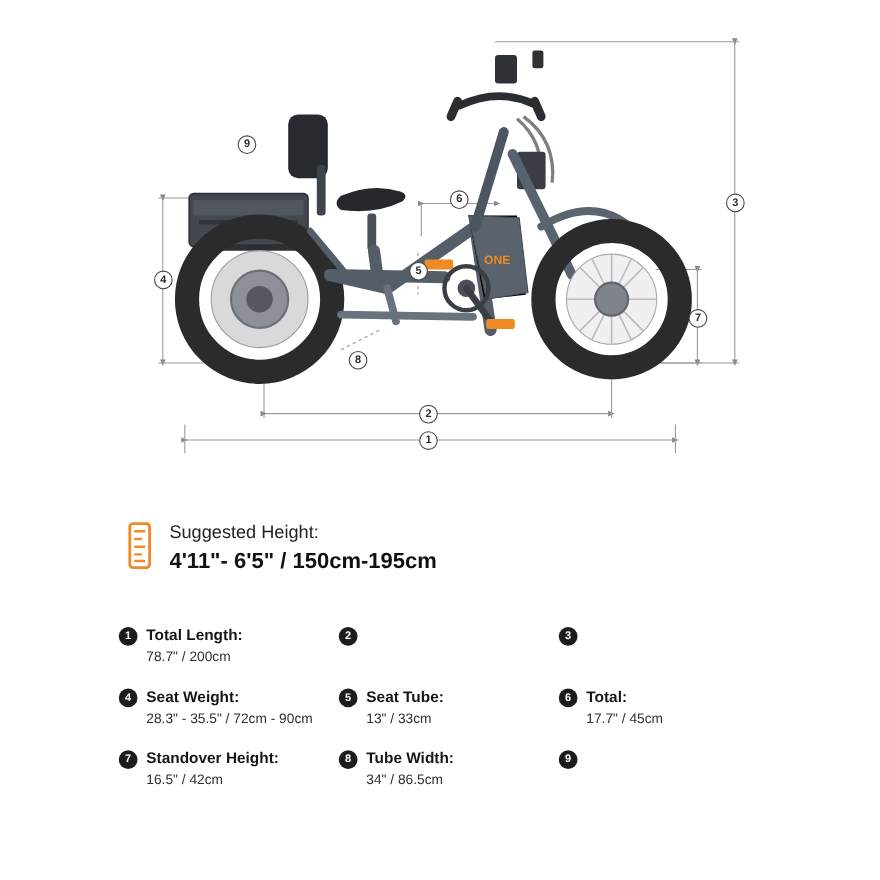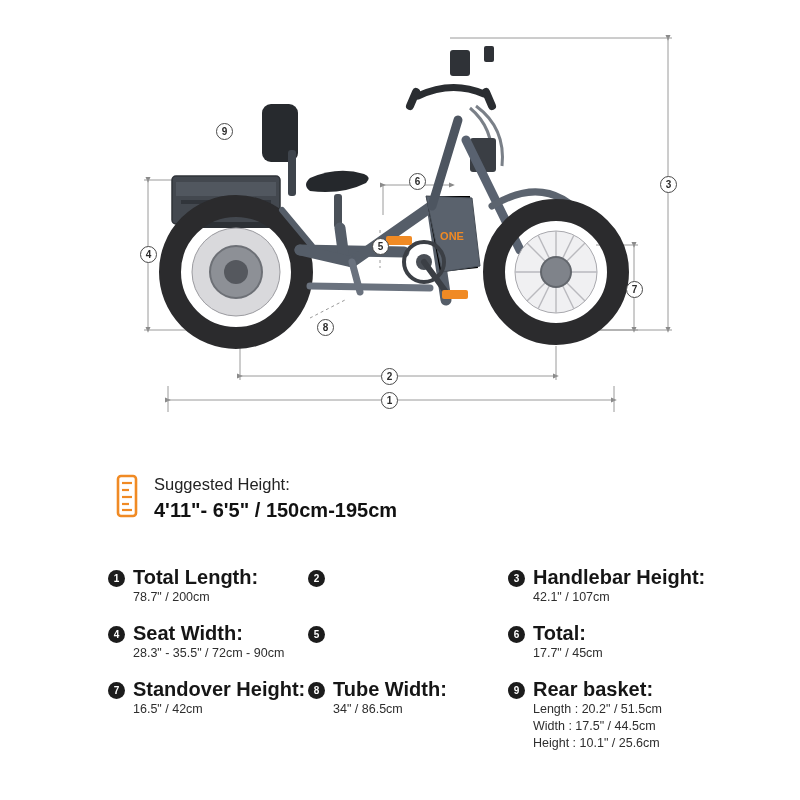--- a/index.html
+++ b/index.html
@@ -86,21 +86,21 @@
     border-radius: 50%;
     background: #1c1c1c;
     color: #ffffff;
     font-size: 10px;
     font-weight: bold;
     line-height: 17px;
     text-align: center;
     margin-top: 2px;
   }
   .cell .ctext .ctitle {
-    font-size: 20px;
+    font-size: 14px;
     font-weight: bold;
     color: #161616;
     line-height: 19px;
   }
   .cell .ctext .cval {
     font-size: 12.5px;
     color: #2e2e2e;
     line-height: 17px;
     margin-top: 2px;
     white-space: pre-line;
@@ -269,37 +269,37 @@
       <span class="ctext">
         <div class="ctitle">Total Length:</div>
         <div class="cval">78.7" / 200cm</div>
       </span>
     </div>
     <div class="cell">
       <span class="num">2</span>
     </div>
     <div class="cell">
       <span class="num">3</span>
-      <span class="ctext">
-        <div class="ctitle">Handlebar Height:</div>
-        <div class="cval">42.1" / 107cm</div>
-      </span>
     </div>
   </div>
 
   <div class="grid-row">
     <div class="cell">
       <span class="num">4</span>
       <span class="ctext">
-        <div class="ctitle">Seat Width:</div>
+        <div class="ctitle">Seat Weight:</div>
         <div class="cval">28.3" - 35.5" / 72cm - 90cm</div>
       </span>
     </div>
     <div class="cell">
       <span class="num">5</span>
+      <span class="ctext">
+        <div class="ctitle">Seat Tube:</div>
+        <div class="cval">13" / 33cm</div>
+      </span>
     </div>
     <div class="cell">
       <span class="num">6</span>
       <span class="ctext">
         <div class="ctitle">Total:</div>
         <div class="cval">17.7" / 45cm</div>
       </span>
     </div>
   </div>
 
@@ -313,21 +313,15 @@
     </div>
     <div class="cell">
       <span class="num">8</span>
       <span class="ctext">
         <div class="ctitle">Tube Width:</div>
         <div class="cval">34" / 86.5cm</div>
       </span>
     </div>
     <div class="cell">
       <span class="num">9</span>
-      <span class="ctext">
-        <div class="ctitle">Rear basket:</div>
-        <div class="cval">Length : 20.2" / 51.5cm
-Width :  17.5" / 44.5cm
-Height :  10.1" / 25.6cm</div>
-      </span>
     </div>
   </div>
 </div>
 
 </body></html>

